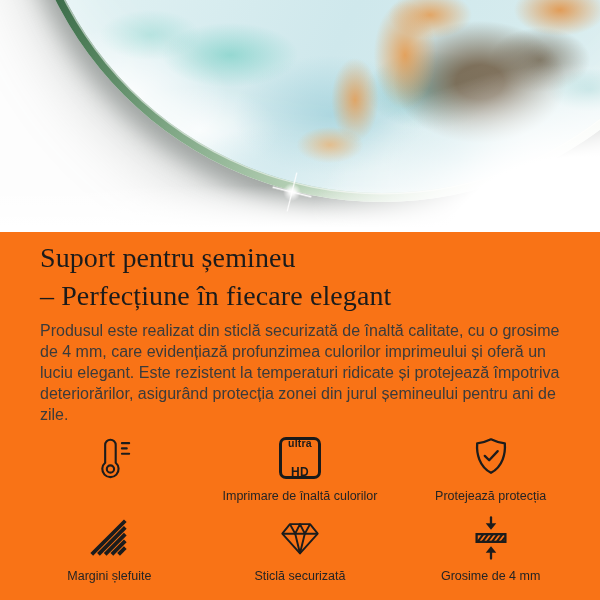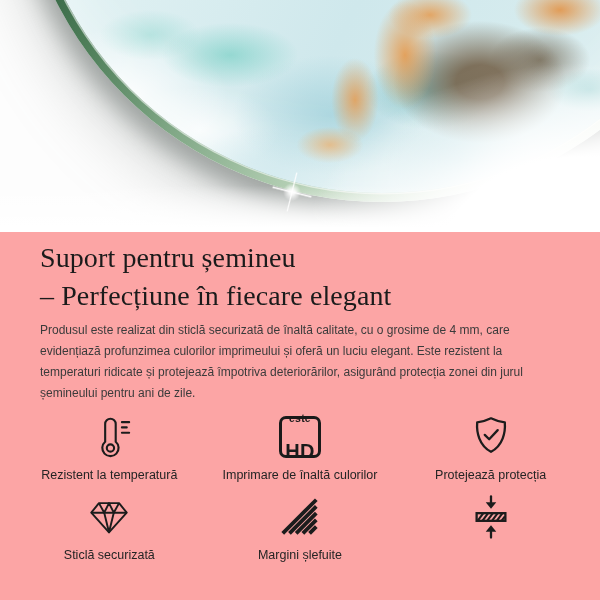--- a/index.html
+++ b/index.html
@@ -2,21 +2,21 @@
 <html><head>
 <meta charset="utf-8">
 <style>
   * { box-sizing: border-box; }
   html, body { margin: 0; padding: 0; }
   body {
     width: 600px; height: 600px; overflow: hidden;
     background: #ffffff;
     font-family: "Liberation Sans", sans-serif;
   }
-  .page { position: relative; width: 600px; height: 600px; background: #fca5a5; }
+  .page { position: relative; width: 600px; height: 600px; background: #f97316; }
 
   
   .hero { position: relative; width: 600px; height: 232px; overflow: hidden; background: #fdfdfd; }
 
   .glass-edge {
     position: absolute; left: 17px; top: -528px; width: 730px; height: 730px;
     border-radius: 50%;
     background: linear-gradient(117deg, #2f5f3e 24%, #4f7f5a 33%, #7ea684 44%, #b4cfb4 58%, #e4efe1 72%, #f3f8f1 84%);
     box-shadow: -6px 14px 22px rgba(100,108,103,.5), -14px 34px 60px rgba(130,138,132,.28);
   }
@@ -62,40 +62,40 @@
   .content { position: relative; padding: 0 40px; }
   h1 {
     margin: 7px 0 0;
     font-family: "Liberation Serif", "DejaVu Serif", serif;
     font-weight: 400; font-size: 28px; line-height: 38px;
     color: #1b1b1b; letter-spacing: .1px;
   }
   h1 .tl { display: block; }
   .desc {
     margin: 5px 0 0; max-width: 527px;
-    font-size: 12px; line-height: 21px; color: #3b3b3b;
+    font-size: 16px; line-height: 21px; color: #3b3b3b;
   }
 
   
   .grid {
     margin: 9px -26px 0;
     display: grid; grid-template-columns: 1fr 1fr 1fr; row-gap: 10px;
   }
   .cell { display: flex; flex-direction: column; align-items: center; }
   .icon-box { height: 48px; display: flex; align-items: center; justify-content: center; }
   .label { margin-top: 6px; font-size: 12.5px; line-height: 16px; color: #242424; text-align: center; }
   svg.fi { display: block; }
 
   .uhd {
     width: 42px; height: 42px; border: 3px solid #1a1a1a; border-radius: 7px;
     display: flex; flex-direction: column; align-items: center; justify-content: center;
     font-weight: bold; color: #1a1a1a; line-height: 1;
   }
   .uhd .u-top { font-size: 10.5px; letter-spacing: .2px; }
-  .uhd .u-hd  { font-size: 20px; margin-top: 18px; letter-spacing: .3px; }
+  .uhd .u-hd  { font-size: 12px; margin-top: 18px; letter-spacing: .3px; }
 </style>
 </head>
 <body>
 
 <div class="page">
 
   <div class="hero">
     <div class="glass-edge"></div>
     <div class="marble"></div>
     <div class="hero-fade"></div>
@@ -116,76 +116,76 @@
       <div class="cell">
         <div class="icon-box">
           <svg class="fi" width="46" height="46" viewBox="0 0 48 48" fill="none" stroke="#1c1c1c" stroke-width="2.2">
             <path d="M20 29 V10.5 A5.5 5.5 0 0 1 31 10.5 V29 A8.5 8.5 0 1 1 20 29 Z"></path>
             <circle cx="25.5" cy="35.5" r="3.8"></circle>
             <path d="M37.5 8.5 H45" stroke-linecap="round"></path>
             <path d="M37.5 14 H42.5" stroke-linecap="round"></path>
             <path d="M37.5 19.5 H45" stroke-linecap="round"></path>
           </svg>
         </div>
-        <div class="label">Rezistent la temperatură</div>
       </div>
 
       <div class="cell">
         <div class="icon-box">
           <div class="uhd">
-            <span class="u-top">este</span>
+            <span class="u-top">ultra</span>
             <span class="u-hd">HD</span>
           </div>
         </div>
         <div class="label">Imprimare de înaltă culorilor</div>
       </div>
 
       <div class="cell">
         <div class="icon-box">
           <svg class="fi" width="46" height="46" viewBox="0 0 48 48" fill="none" stroke="#1c1c1c" stroke-width="2.4" stroke-linejoin="round">
             <path d="M24 4.5 C28.6 6.8 33.6 8.2 38.4 8.8 C39.2 19 36.6 32.6 24 39.5 C11.4 32.6 8.8 19 9.6 8.8 C14.4 8.2 19.4 6.8 24 4.5 Z"></path>
             <path d="M17.5 21.8 L22.1 26.4 L31 16.8" stroke-linecap="round"></path>
           </svg>
         </div>
         <div class="label">Protejează protecția</div>
       </div>
 
       <div class="cell">
         <div class="icon-box">
-          <svg class="fi" width="46" height="46" viewBox="0 0 48 48" fill="none" stroke="#1c1c1c" stroke-width="2" stroke-linejoin="round">
-            <path d="M13.5 9.5 L34.5 9.5 L42.5 19.5 L24 40 L5.5 19.5 Z"></path>
-            <path d="M5.5 19.5 H42.5"></path>
-            <path d="M13.5 9.5 L19 19.5 L24 9.5 L29 19.5 L34.5 9.5"></path>
-            <path d="M19 19.5 L24 40 L29 19.5"></path>
-          </svg>
-        </div>
-        <div class="label">Sticlă securizată</div>
-      </div>
-
-      <div class="cell">
-        <div class="icon-box">
           <svg class="fi" width="46" height="46" viewBox="0 0 48 48" fill="none" stroke="#1c1c1c" stroke-width="4">
             <path d="M6 41 L41 6"></path>
             <path d="M13 41 L41 13"></path>
             <path d="M20 41 L41 20"></path>
             <path d="M27 41 L41 27"></path>
             <path d="M34 41 L41 34"></path>
           </svg>
         </div>
         <div class="label">Margini șlefuite</div>
       </div>
 
       <div class="cell">
         <div class="icon-box">
+          <svg class="fi" width="46" height="46" viewBox="0 0 48 48" fill="none" stroke="#1c1c1c" stroke-width="2" stroke-linejoin="round">
+            <path d="M13.5 9.5 L34.5 9.5 L42.5 19.5 L24 40 L5.5 19.5 Z"></path>
+            <path d="M5.5 19.5 H42.5"></path>
+            <path d="M13.5 9.5 L19 19.5 L24 9.5 L29 19.5 L34.5 9.5"></path>
+            <path d="M19 19.5 L24 40 L29 19.5"></path>
+          </svg>
+        </div>
+        <div class="label">Sticlă securizată</div>
+      </div>
+
+      <div class="cell">
+        <div class="icon-box">
           <svg class="fi" width="46" height="46" viewBox="0 0 48 48" fill="none" stroke="#1c1c1c" stroke-width="2.4">
             <path d="M24 2.5 V8.5" stroke-linecap="round"></path>
             <polygon points="18.5,8.5 29.5,8.5 24,15.5" fill="#1c1c1c" stroke="none"></polygon>
             <path d="M10 28 L16 20 M15 28 L21 20 M20 28 L26 20 M25 28 L31 20 M30 28 L36 20 M35 28 L38.5 23.3" stroke-width="2.2"></path>
             <rect x="9" y="20" width="30" height="8"></rect>
             <path d="M24 45.5 V39.5" stroke-linecap="round"></path>
             <polygon points="18.5,39.5 29.5,39.5 24,32.5" fill="#1c1c1c" stroke="none"></polygon>
           </svg>
         </div>
+        <div class="label">Grosime de 4 mm</div>
       </div>
 
     </div>
   </div>
 </div>
 
 </body></html>

